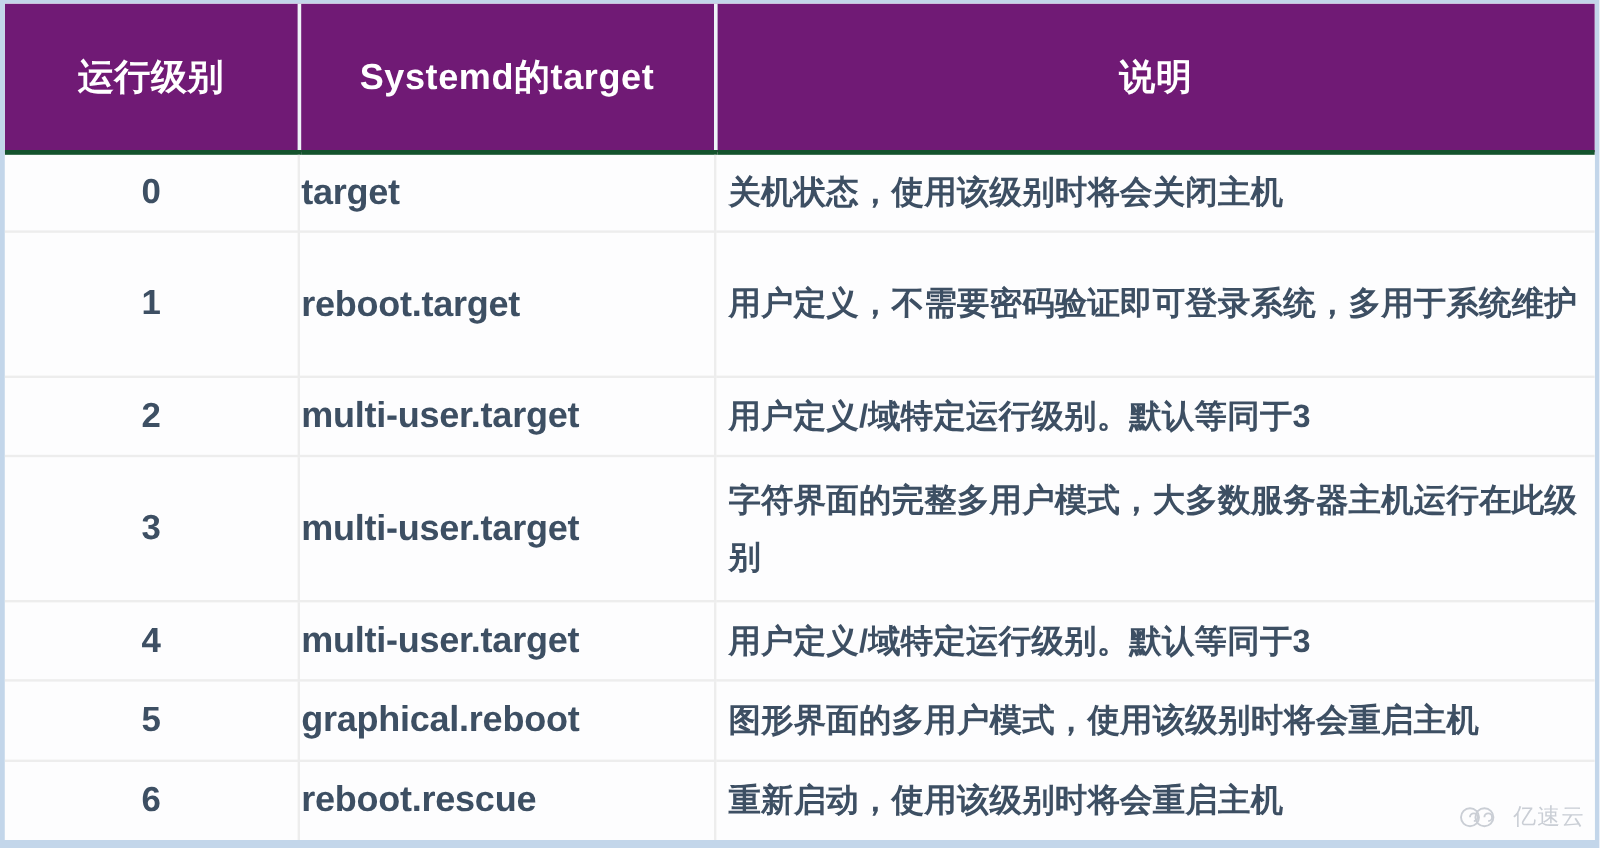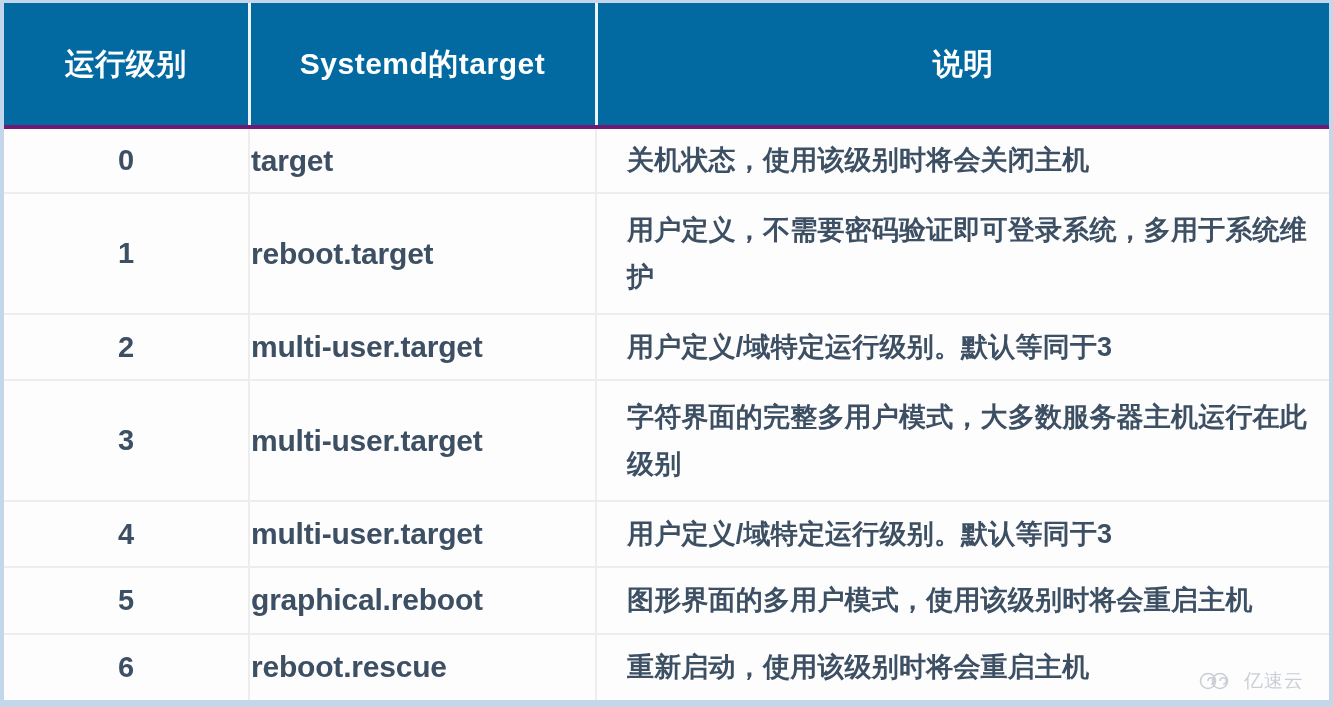--- a/index.html
+++ b/index.html
@@ -37,29 +37,29 @@
 
   col.col-level  { width: 245px; }
   col.col-target { width: 347px; }
   col.col-desc   { width: auto; }
 
   thead tr.header-row {
     height: 124px;
   }
 
   thead th {
-    background: #0369a1;
+    background: #701a75;
     color: #ffffff;
     font-weight: bold;
     font-size: 30px;
     letter-spacing: 0.5px;
     vertical-align: middle;
     padding: 0 12px;
     border-right: 3px solid #eef3f8;
-    border-bottom: 4px solid #701a75;
+    border-bottom: 4px solid #14532d;
     box-sizing: border-box;
   }
   thead th:last-child {
     border-right: none;
   }
 
   tbody tr {
     background: #fdfdfe;
   }
 
@@ -88,31 +88,31 @@
     vertical-align: middle;
     font-size: 30px;
     letter-spacing: -0.2px;
   }
 
   td.cell-desc {
     text-align: left;
     vertical-align: middle;
     font-size: 27px;
     line-height: 1.72;
-    padding: 6px 14px 6px 30px;
+    padding: 6px 14px 6px 10px;
     letter-spacing: 0.2px;
   }
 
   
   tr.row-h-short { height: 66px; }
   tr.row-h-tall  { height: 120px; }
 
   .watermark {
     position: absolute;
-    right: 25px;
+    right: 8px;
     bottom: 6px;
     display: flex;
     align-items: center;
     gap: 12px;
     opacity: 0.75;
     pointer-events: none;
     user-select: none;
   }
   .watermark .wm-logo {
     display: block;

